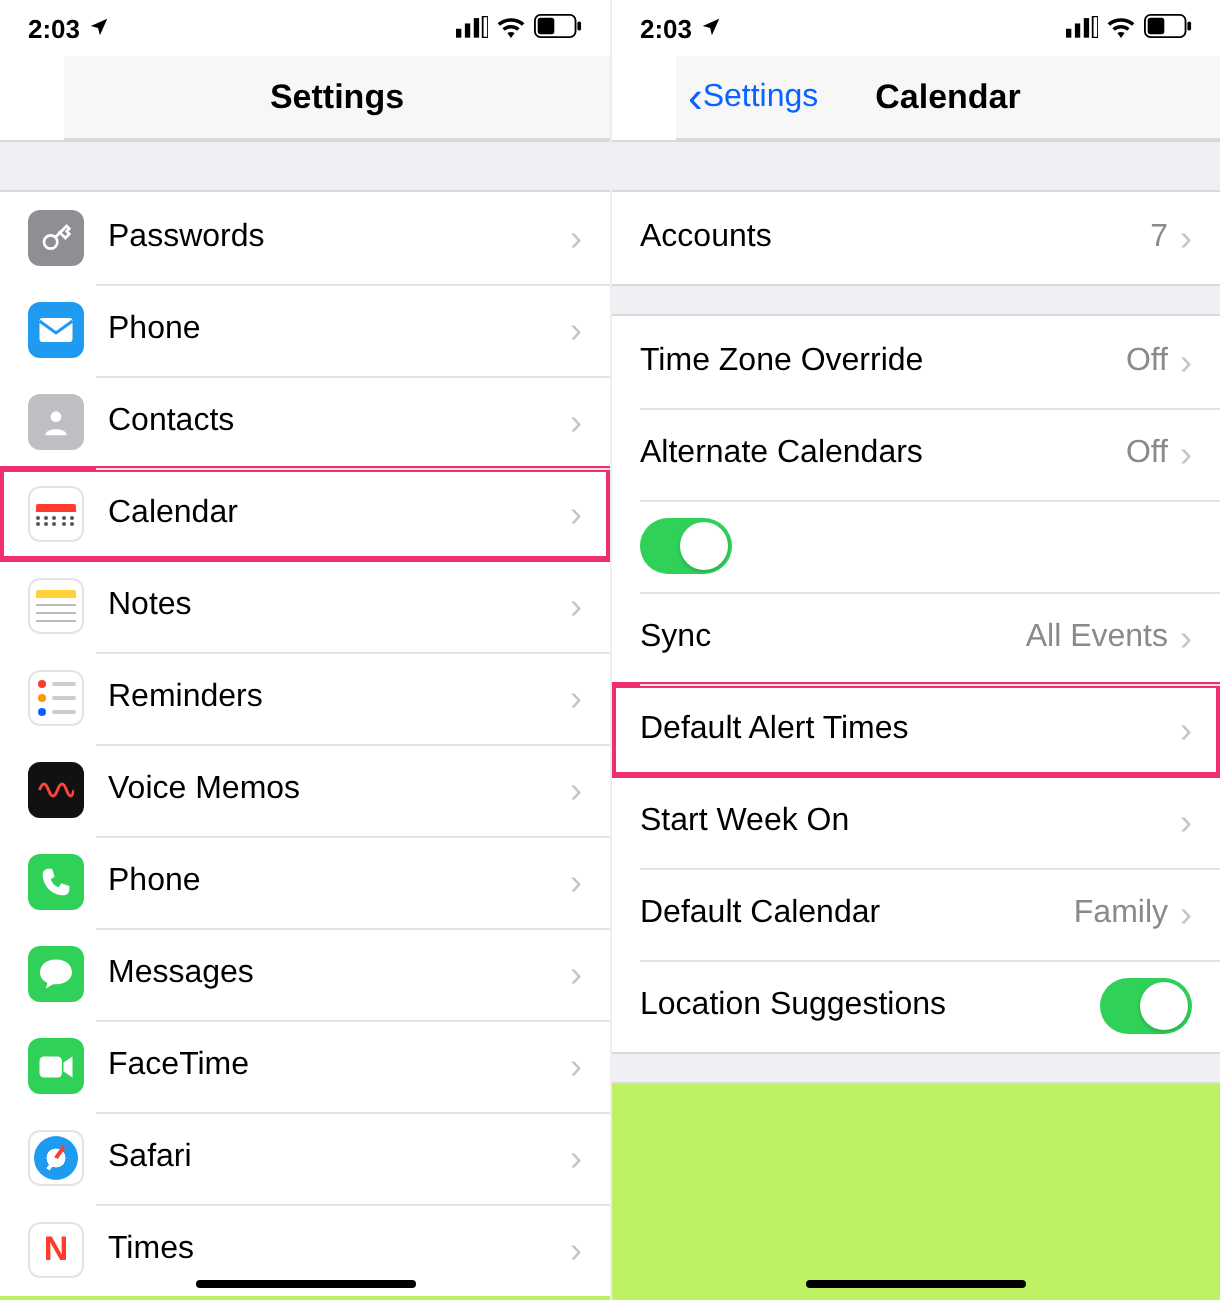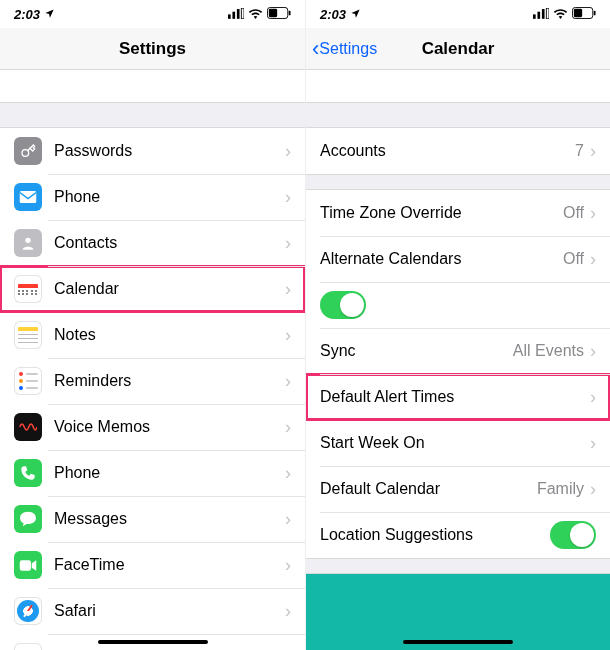--- a/index.html
+++ b/index.html
@@ -1,31 +1,31 @@
 <!DOCTYPE html>
 <html><head>
 <meta charset="utf-8">
 <style>
   * { box-sizing: border-box; margin: 0; padding: 0; font-family: -apple-system, "Helvetica Neue", Arial, sans-serif; }
   body { background: #fff; width: 610px; height: 650px; overflow: hidden; }
   .wrap { display: flex; width: 610px; height: 650px; }
   .phone { width: 305px; height: 650px; background: #fff; position: relative; display: flex; flex-direction: column; }
   .phone + .phone { border-left: 1px solid #eee; }
 
-  .statusbar { height: 28px; display: flex; align-items: center; justify-content: space-between; padding: 0 14px; font-size: 13px; font-weight: 600; color: #000; font-style: italic; }
+  .statusbar { height: 28px; display: flex; align-items: center; justify-content: space-between; padding: 0 14px; font-size: 13px; font-weight: 600; color: #000; }
   .sb-left { display: flex; align-items: center; gap: 4px; }
   .sb-right { display: flex; align-items: center; gap: 4px; }
   .loc-arrow { display:inline-block; transform: rotate(0deg); }
 
-  .navbar { height: 42px; display: flex; align-items: center; justify-content: center; position: relative; background: #f7f7f7; border-bottom: 1px solid #d9d9d9; }
+  .navbar { height: 42px; display: flex; align-items: center; justify-content: center; position: relative; background: #f7f7f7; border-bottom: 1px solid #d9d9d9; margin-left: 32px; }
   .nav-title { font-size: 17px; font-weight: 700; color: #000; }
   .nav-back { position: absolute; left: 6px; display: flex; align-items: center; color: #0b63ff; font-size: 16px; font-weight: 400; }
   .nav-back-chev { font-size: 22px; line-height: 1; margin-right: 0px; font-weight: 400; }
 
-  .content { flex: 1; overflow: hidden; background: #14b8a6; margin-top: 32px; }
+  .content { flex: 1; overflow: hidden; background: #bef264; }
   .group-gap { height: 26px; background: #efeff4; border-top: 1px solid #d9d9d9; border-bottom: 1px solid #d9d9d9; }
   .group-gap.small { height: 16px; }
 
   .row { display: flex; align-items: center; height: 46px; padding: 0 14px 0 14px; background: #fff; position: relative; }
   .row + .row::before { content: ""; position: absolute; left: 48px; right: 0; top: 0; height: 1px; background: #e3e3e6; }
   .row.noicon + .row.noicon::before { left: 14px; }
   .row .icon { width: 28px; height: 28px; border-radius: 6px; margin-right: 12px; flex: none; display:flex; align-items:center; justify-content:center; }
   .row .label { flex: 1; font-size: 16px; color: #000; }
   .row .value { font-size: 16px; color: #8a8a8e; margin-right: 6px; }
   .row .chev { color: #c5c5c9; font-size: 18px; }

